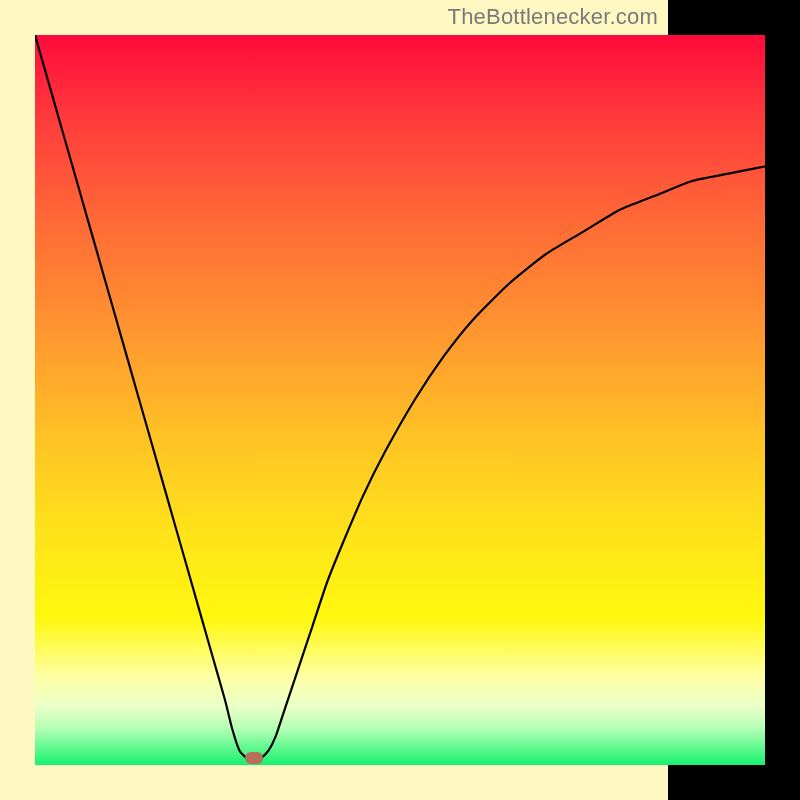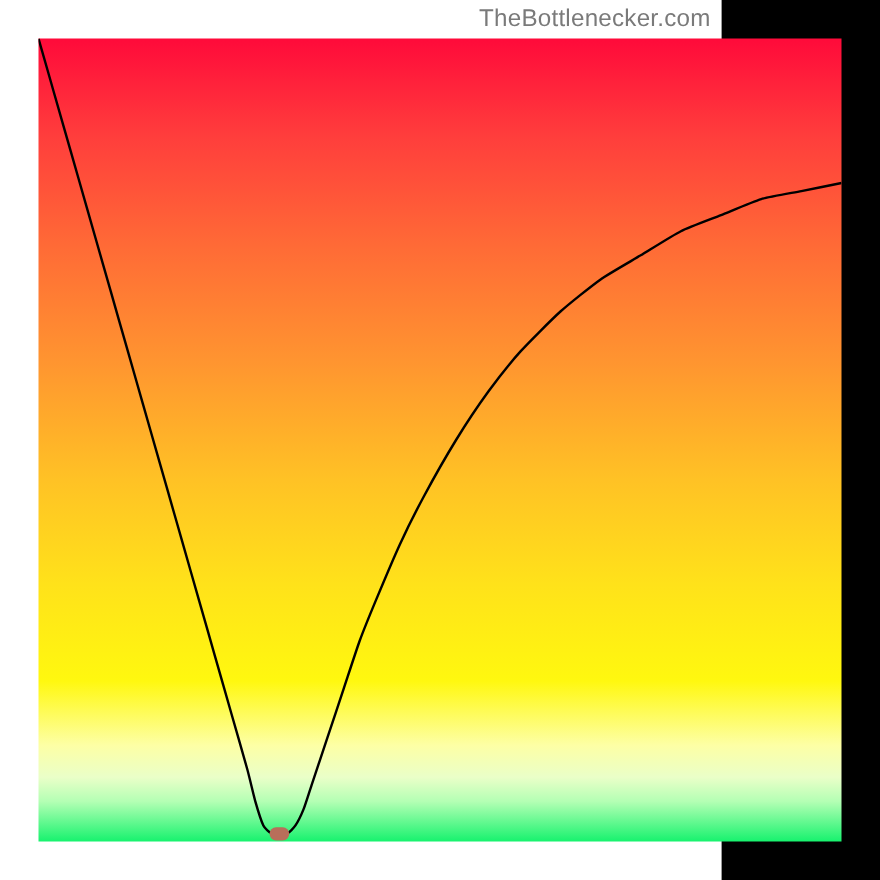--- a/index.html
+++ b/index.html
@@ -8,21 +8,22 @@
     width: 800px;
     height: 800px;
     overflow: hidden;
     background: #000;
     font-family: Arial, Helvetica, sans-serif;
   }
   .frame {
     position: relative;
     width: 656px;
     height: 800px;
-    background: #ffffff;
+    background: #fef9c3;
+    padding-left: 12px;
   }
   .plot {
     position: absolute;
     left: 35px;
     top: 35px;
     width: 730px;
     height: 730px;
     background: linear-gradient(
       to bottom,
       #ff0a3a 0%,

